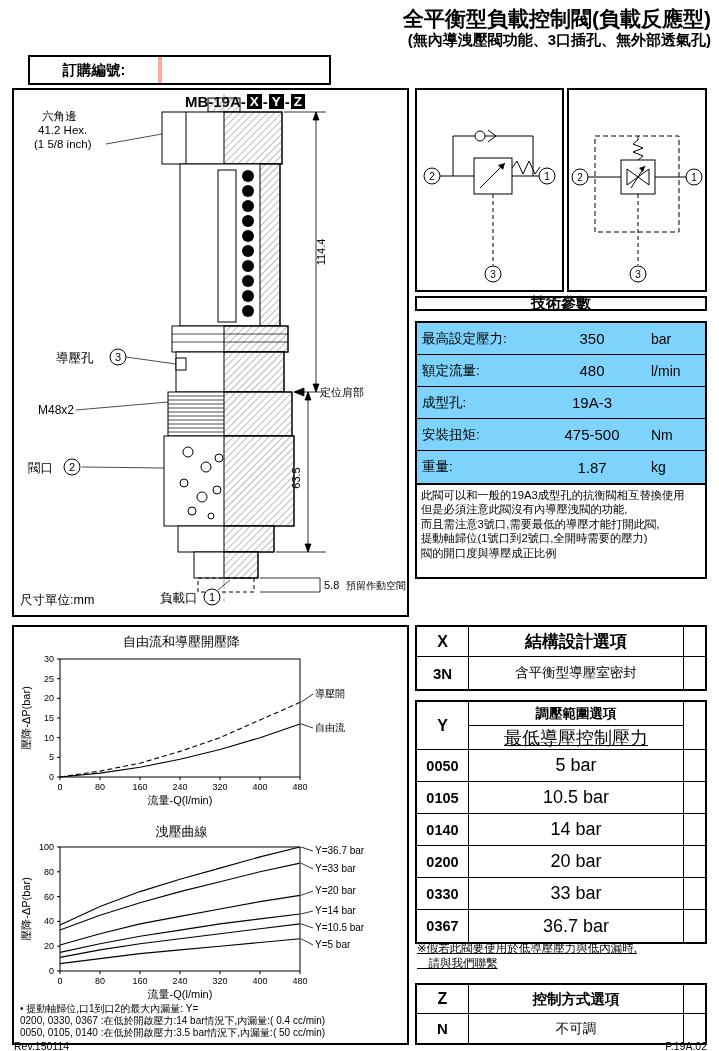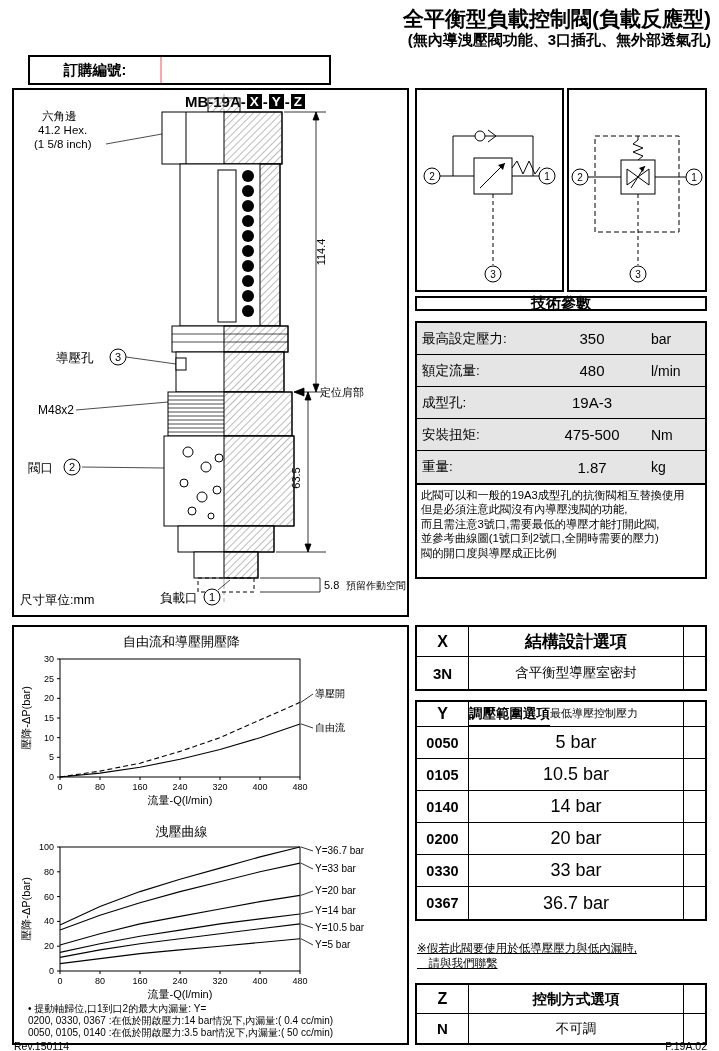--- a/index.html
+++ b/index.html
@@ -5,63 +5,63 @@
   * { box-sizing: border-box; margin: 0; padding: 0; }
   html,body { background:#fff; }
   body { font-family:"Liberation Sans","DejaVu Sans",sans-serif; color:#000; }
   #page { position:relative; width:719px; height:1051px; background:#fff; overflow:hidden; }
   .abs { position:absolute; }
 
   #title    { top:5px;  right:8px; font-size:21px; font-weight:bold; }
   #subtitle { top:31px; right:8px; font-size:15px; font-weight:bold; }
 
   #order { left:28px; top:55px; width:303px; height:30px; border:2px solid #000; display:flex; }
-  .order-label { width:132px; border-right:2px solid #fca5a5; display:flex; align-items:center; justify-content:center; font-size:14.5px; font-weight:bold; }
+  .order-label { width:132px; border-right:4px solid #fca5a5; display:flex; align-items:center; justify-content:center; font-size:14.5px; font-weight:bold; }
   .order-code  { flex:1; display:flex; align-items:center; justify-content:center; font-size:15px; font-weight:bold;margin-top:44px; }
   .code-box { background:#000; color:#fff; padding:0 3px; margin:0 1px; font-size:13.5px; }
 
   #drawing-box { left:12px; top:88px; width:397px; height:529px; border:2px solid #000; }
   #schem1 { left:415px; top:88px; width:149px; height:204px; border:2px solid #000; }
   #schem2 { left:567px; top:88px; width:140px; height:204px; border:2px solid #000; }
 
   #tech-title { left:415px; top:296px; width:292px; height:15px; border:2px solid #000;
     display:flex; align-items:center; justify-content:center; font-weight:bold; font-size:15px; }
-  #tech-table { left:415px; top:321px; width:292px; border:2px solid #000; background:#e5e5e5; }
+  #tech-table { left:415px; top:321px; width:292px; border:2px solid #000; background:#7dd3fc; }
   .trow { display:flex; height:32px; border-bottom:1px solid #000; }
   .trow:last-child { border-bottom:none; }
   .t-label { width:120px; display:flex; align-items:center; padding-left:5px; font-size:13.5px; }
   .t-value { flex:1; display:flex; align-items:center; justify-content:center; font-size:15px; }
   .t-unit  { width:58px; display:flex; align-items:center; padding-left:4px; font-size:14px; }
   #tech-note { left:415px; top:483px; width:292px; height:96px; border:2px solid #000;
     padding:3px 4px; font-size:11.3px; line-height:1.28; }
 
   #charts-box { left:12px; top:625px; width:397px; height:420px; border:2px solid #000; }
   .chart-title { position:absolute; left:0; width:335px; text-align:center; font-size:13px; }
   #c1-title { top:6px; } #c2-title { top:196px; }
   #chart1 { position:absolute; left:2px; top:22px; }
   #chart2 { position:absolute; left:2px; top:212px; }
-  #chart-foot { position:absolute; left:14px; top:376px; font-size:10px; line-height:1.22; }
+  #chart-foot { position:absolute; left:6px; top:376px; font-size:10px; line-height:1.22; }
 
   .tbl { border:2px solid #000; background:#fff; }
   .orow { display:flex; border-bottom:1px solid #000; }
   .tbl .orow:last-child { border-bottom:none; }
   .o-code { width:52px; border-right:1px solid #000; display:flex; align-items:center; justify-content:center; font-weight:bold; }
   .o-main { flex:1; display:flex; align-items:center; justify-content:center; }
   .o-end  { width:22px; border-left:1px solid #000; }
   #optx { left:415px; top:625px; width:292px; }
   #optx .head { height:30px; } #optx .head .o-main { font-weight:bold; font-size:17px; }
   #optx .head .o-code { font-size:16px; }
   #optx .drow { height:32px; } #optx .drow .o-main { font-size:13.5px; } #optx .drow .o-code { font-size:15px; }
 
   #opty { left:415px; top:700px; width:292px; }
   .y-head { display:flex; border-bottom:1px solid #000; }
   .y-head .o-code { font-size:16px; }
-  .y-head-right { flex:1; display:flex; }
+  .y-head-right { flex:1; display:flex; flex-direction:column; }
   .y-head-title { height:24px; border-bottom:1px solid #000; display:flex; align-items:center; justify-content:center; font-weight:bold; font-size:13.5px; }
-  .y-head-sub { height:23px; display:flex; align-items:center; justify-content:center; font-size:11px; }
+  .y-head-sub { height:23px; display:flex; align-items:center; justify-content:center; font-size:18px;text-decoration:underline; }
   #opty .drow { height:32px; } #opty .drow .o-main { font-size:18px; } #opty .drow .o-code { font-size:14.5px; }
 
   #y-note { left:417px; top:941px; width:290px; font-size:11.5px; line-height:1.3;text-decoration:underline; }
 
   #optz { left:415px; top:983px; width:292px; }
   #optz .head { height:29px; } #optz .head .o-main { font-weight:bold; font-size:14.5px; }
   #optz .head .o-code { font-size:16px; }
   #optz .drow { height:29px; } #optz .drow .o-main { font-size:13.5px; } #optz .drow .o-code { font-size:15px; }
 
   #footer-left  { left:14px; top:1040px; font-size:10.5px; }
@@ -284,21 +284,21 @@
     <div class="trow">
       <div class="t-label">重量:</div>
       <div class="t-value">1.87</div>
       <div class="t-unit">kg</div>
     </div>
   </div>
   <div id="tech-note" class="abs">
     <div>此閥可以和一般的19A3成型孔的抗衡閥相互替換使用</div>
     <div>但是必須注意此閥沒有內導壓洩閥的功能,</div>
     <div>而且需注意3號口,需要最低的導壓才能打開此閥,</div>
-    <div>並參考曲線圖(1號口到2號口,全開時需要的壓力)</div>
+    <div>提動軸歸位(1號口到2號口,全開時需要的壓力)</div>
     <div>閥的開口度與導壓成正比例</div>
   </div>
 
   <div id="charts-box" class="abs">
     <div id="c1-title" class="chart-title">自由流和導壓開壓降</div>
     <svg id="chart1" width="390" height="158">
         <g>
           <rect x="44" y="10" width="240" height="118" fill="none" stroke="#000" stroke-width="1"></rect>
           <line x1="44" y1="128" x2="44" y2="131" stroke="#000"></line>
           <text x="44" y="141" font-size="9" text-anchor="middle" fill="#000">0</text>

